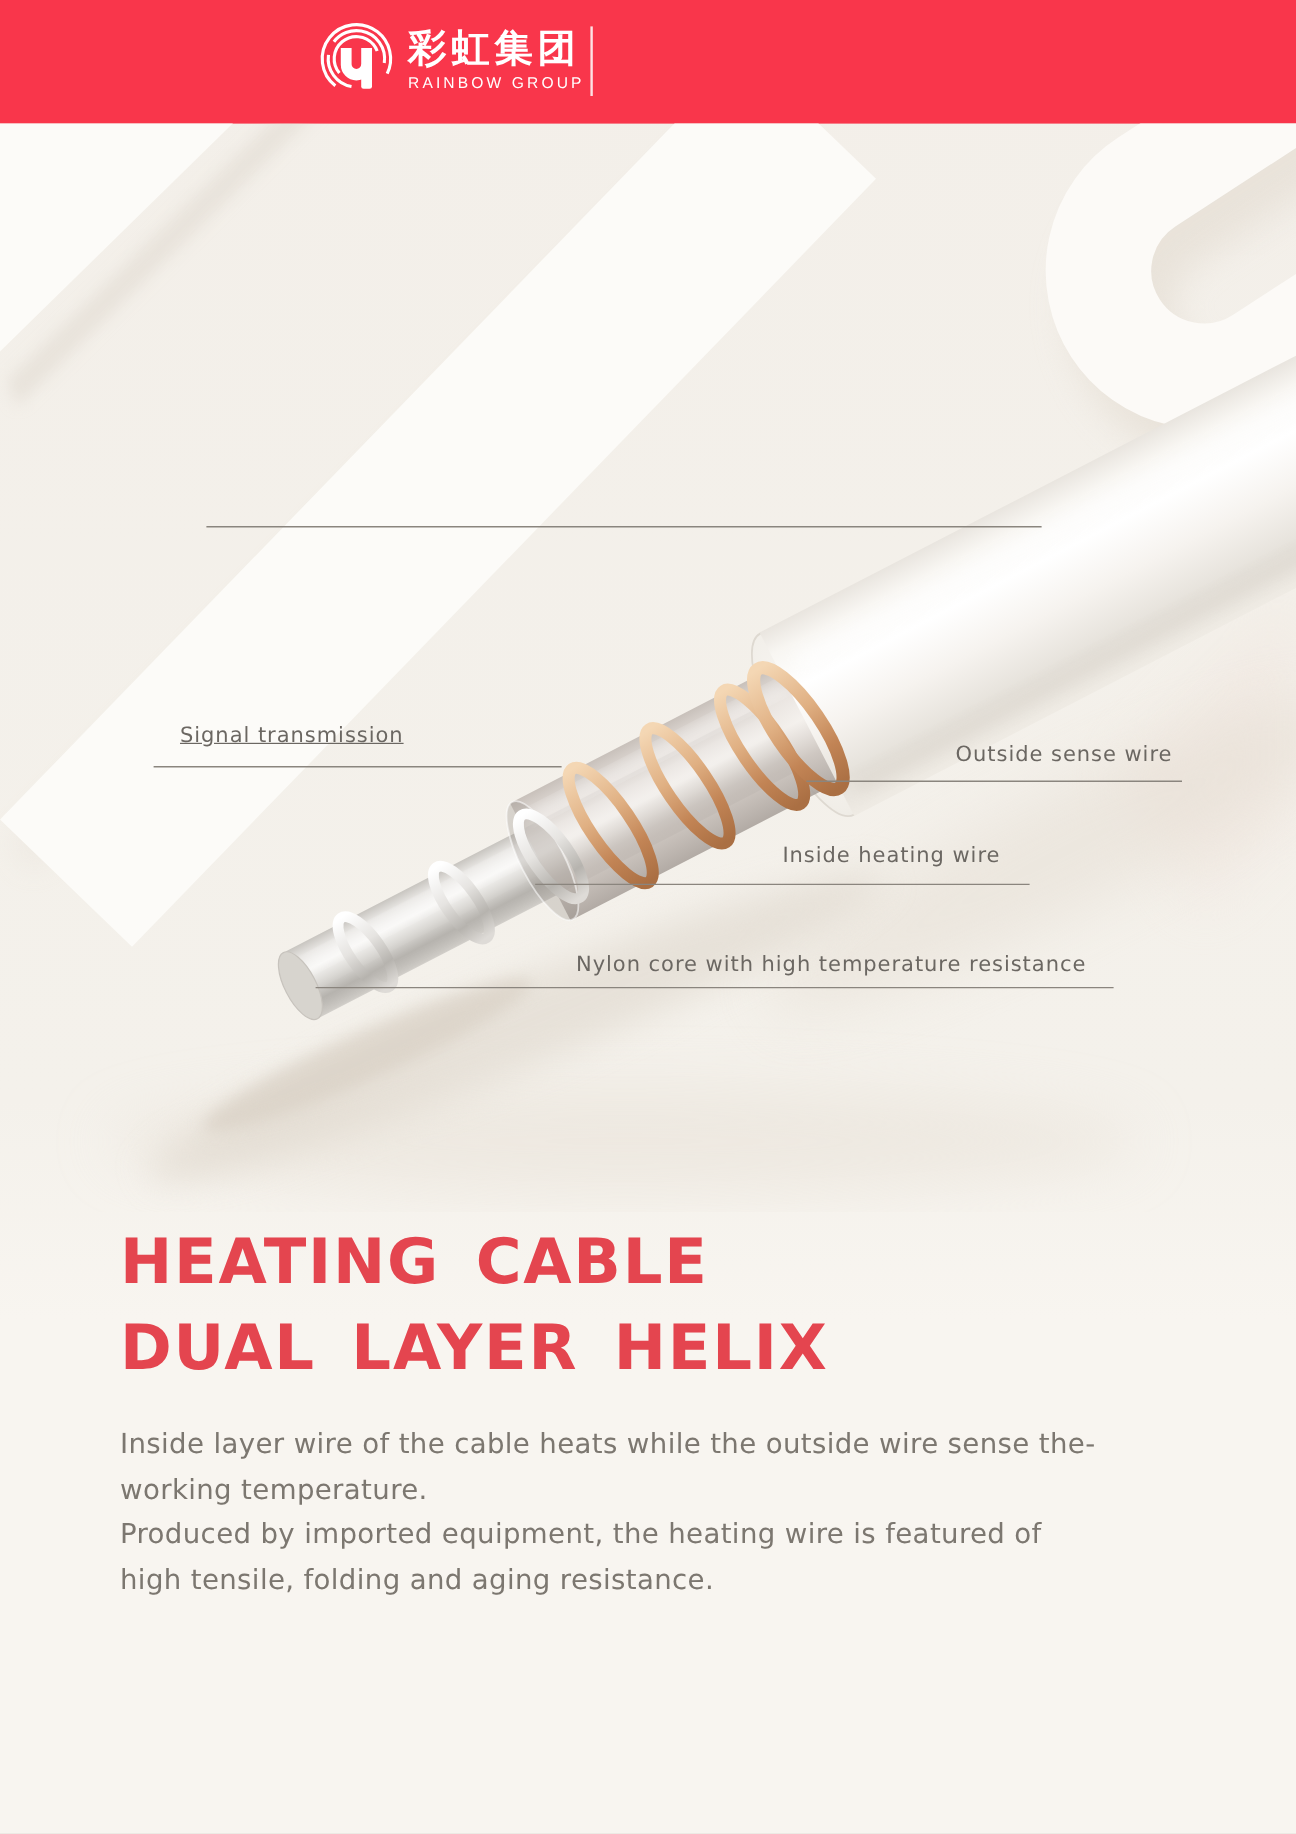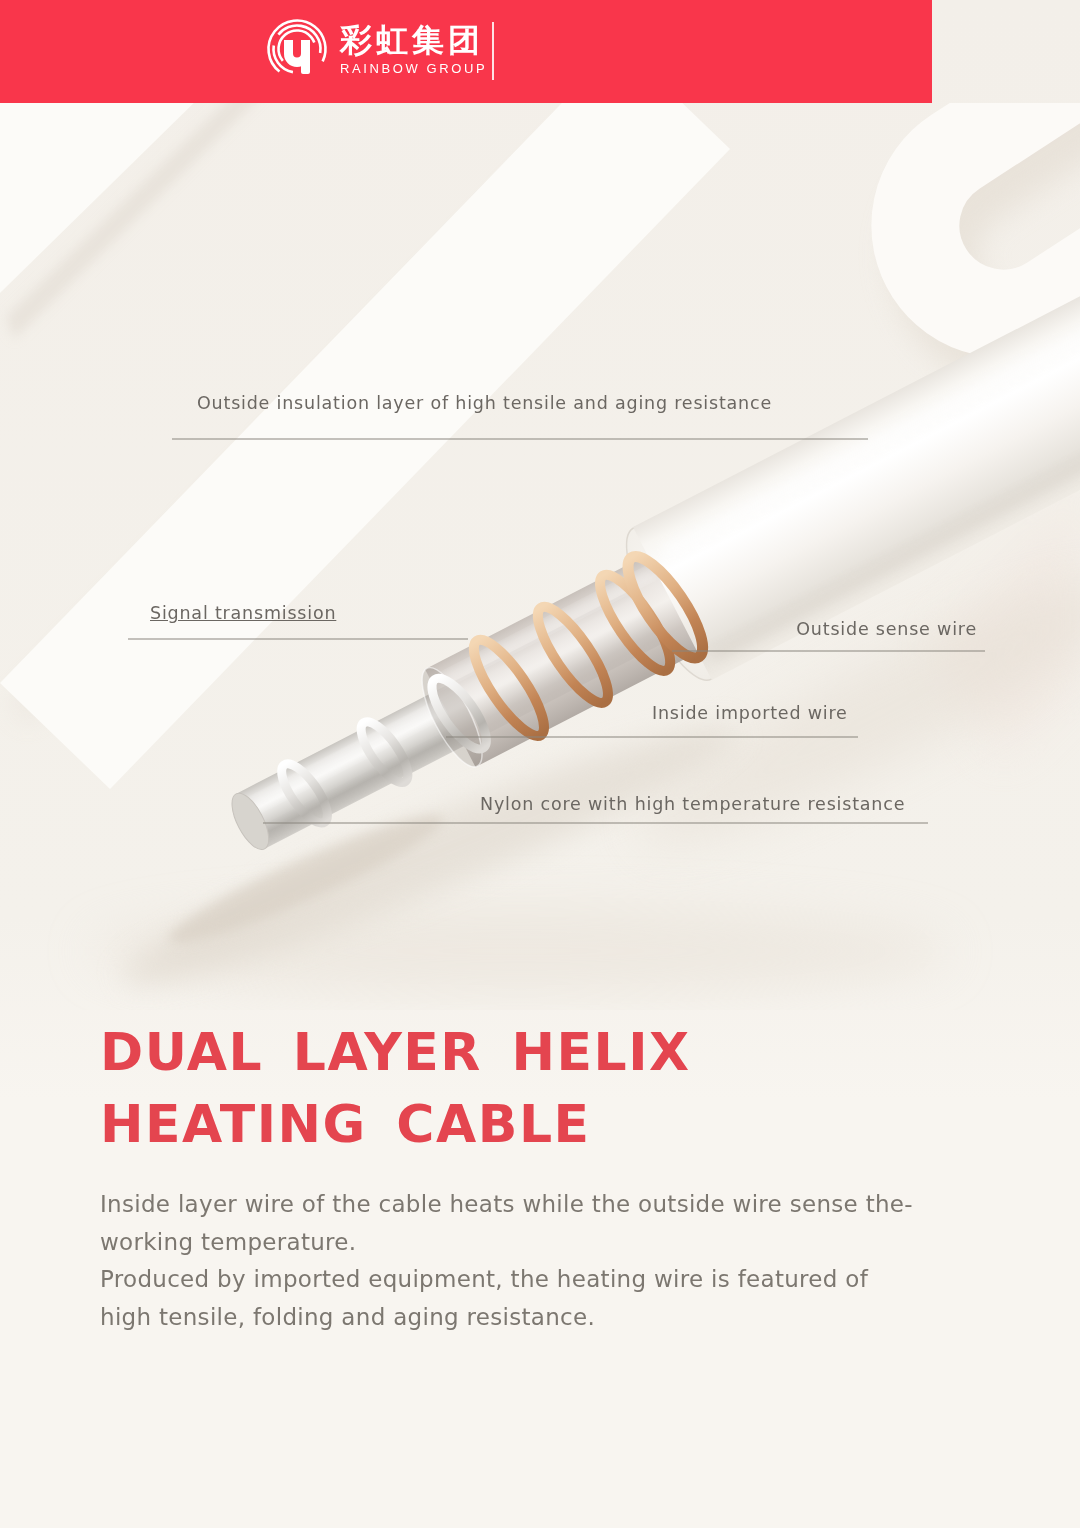--- a/index.html
+++ b/index.html
@@ -5,21 +5,21 @@
   * { margin:0; padding:0; box-sizing:border-box; }
   html,body { width:1080px; }
   body { font-family:"DejaVu Sans", sans-serif; background:#e8e5df; }
   .page {
     position:relative; width:1080px; height:1528px; overflow:hidden;
     background:linear-gradient(180deg,#F3EFE9 0%, #F4F1EB 60%, #F8F5F0 72%, #F8F5F0 100%);
   }
 
   
   .header {
-    position:absolute; left:0; top:0; width:932px; height:103px;
+    position:absolute; left:0; top:0; width:1080px; height:103px;
     background:#F9364B;
   }
   .logo-icon { position:absolute; left:265px; top:17px; width:66px; height:70px; }
   .brand-text { position:absolute; left:340px; top:22px; color:#fff; }
   .brand-cn { font-size:32px; font-weight:bold; letter-spacing:4px; line-height:36px; font-family:"DejaVu Sans", sans-serif; }
   .brand-en { font-size:13px; letter-spacing:2.6px; margin-top:3px; font-family:"Liberation Sans", sans-serif; }
   .header-divider { position:absolute; left:492px; top:22px; width:2px; height:58px; background:rgba(255,255,255,.85); }
   .tagline {
     position:absolute; left:512px; top:28px; color:#fff;
     font-family:"DejaVu Serif", serif; font-size:39px; font-weight:600; letter-spacing:2px;
@@ -194,30 +194,29 @@
 
       <g stroke="#8A857E" stroke-width="1.2">
         <line x1="172" y1="336" x2="868" y2="336"></line>
         <line x1="128" y1="536" x2="468" y2="536"></line>
         <line x1="672" y1="548" x2="985" y2="548"></line>
         <line x1="446" y1="634" x2="858" y2="634"></line>
         <line x1="263" y1="720" x2="928" y2="720"></line>
       </g>
     </svg>
 
-    <div class="fig-label lbl-1">Outside insulation layer of high tensile and aging resistance</div>
     <div class="fig-label lbl-2">Signal transmission</div>
     <div class="fig-label lbl-3">Outside sense wire</div>
-    <div class="fig-label lbl-4">Inside imported wire</div>
+    <div class="fig-label lbl-4">Inside heating wire</div>
     <div class="fig-label lbl-5">Nylon core with high temperature resistance</div>
   </div>
 
   <div class="title-block">
+    <div class="title-line">HEATING CABLE</div>
     <div class="title-line">DUAL LAYER HELIX</div>
-    <div class="title-line">HEATING CABLE</div>
   </div>
 
   <div class="body-block">
     <div class="body-par">Inside layer wire of the cable heats while the outside wire sense the-
 working temperature.</div>
     <div class="body-par">Produced by imported equipment, the heating wire is featured of
 high tensile, folding and aging resistance.</div>
   </div>
 
 </div>

